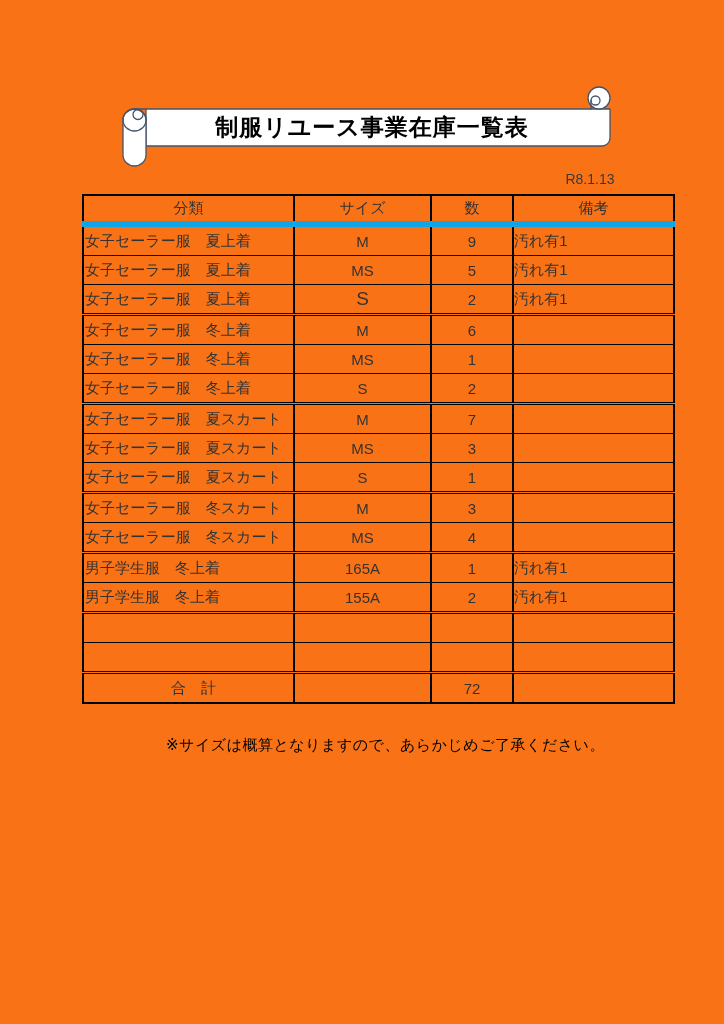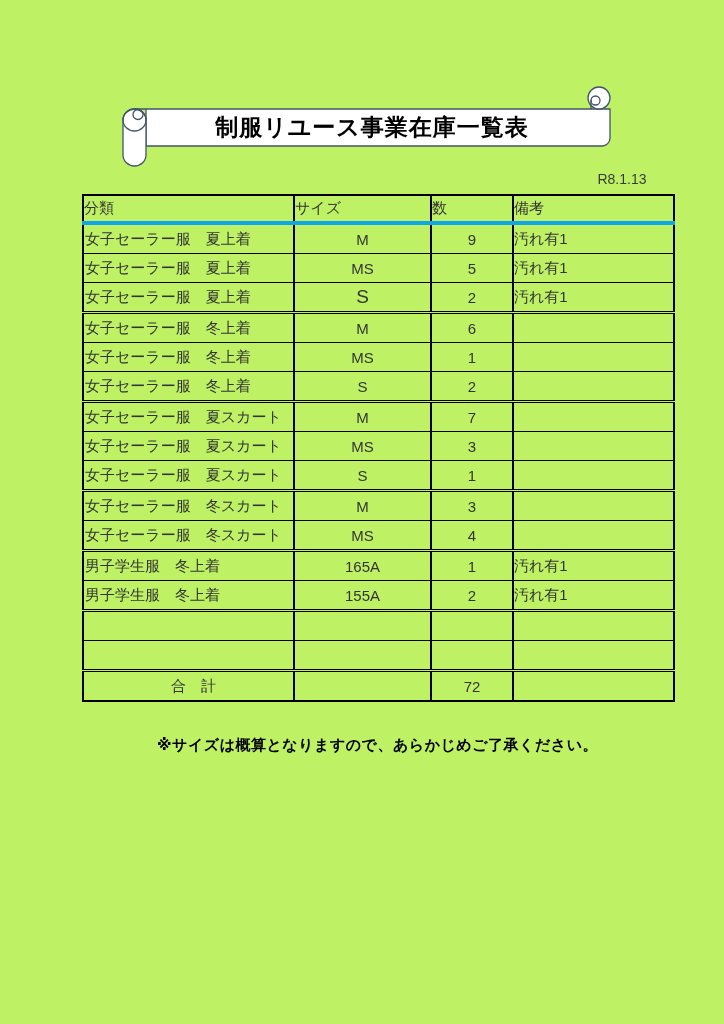--- a/index.html
+++ b/index.html
@@ -5,21 +5,21 @@
   html, body { margin: 0; padding: 0; }
   body {
     width: 724px; height: 1024px;
     background: #ffffff;
     font-family: "Liberation Sans", "DejaVu Sans", sans-serif;
     color: #333333;
   }
   .page {
     position: relative;
     width: 724px; height: 1024px;
-    background: #bef264;
+    background: #f97316;
     overflow: hidden;
   }
 
   
   .banner {
     position: absolute;
     left: 118px; top: 84px;
     width: 500px; height: 90px;
   }
   .banner svg { position: absolute; left: 0; top: 0; }
@@ -31,21 +31,21 @@
     font-size: 23px;
     font-weight: 900;
     letter-spacing: 1px;
     color: #000000;
     white-space: nowrap;
   }
 
   
   .date-label {
     position: absolute;
-    left: 582px; top: 171px;
+    left: 550px; top: 171px;
     width: 80px;
     text-align: center;
     font-size: 14px;
     color: #3a3a3a;
   }
 
   
   .inv-table {
     position: absolute;
     left: 82px; top: 194px;
@@ -61,41 +61,41 @@
     border-right: 2px solid #000000;
     border-top: 1px solid #000000;
     border-bottom: 1px solid #000000;
     padding: 0;
     overflow: hidden;
     white-space: nowrap;
   }
   .inv-table th {
     height: 25px;
     font-weight: normal;
-    text-align: left;
-    border-bottom: 4px solid #0ea5e9;
+    text-align: center;
+    border-bottom: 6px solid #0ea5e9;
   }
   .inv-table td { height: 28px; }
   td.cat    { text-align: left; padding-left: 1px; }
   td.size   { text-align: center; }
   td.size.large { font-size: 19px; }
   td.count  { text-align: center; }
   td.remark { text-align: left; }
   tr.group-end td { border-bottom: 3px double #000000; }
   tr.total-row td { border-top: 3px double #000000; }
   tr.total-row td.cat { text-align: center; padding-left: 10px; }
 
   
   .footnote {
     position: absolute;
-    left: 82px; top: 736px;
+    left: 90px; top: 736px;
     width: 591px;
     text-align: center;
     font-size: 15px;
-    font-weight: bold;
+    font-weight: normal;
     color: #000000;
     letter-spacing: 0.5px;
   }
 </style>
 </head>
 <body>
 
 <div class="page">
 
   <div class="banner">

